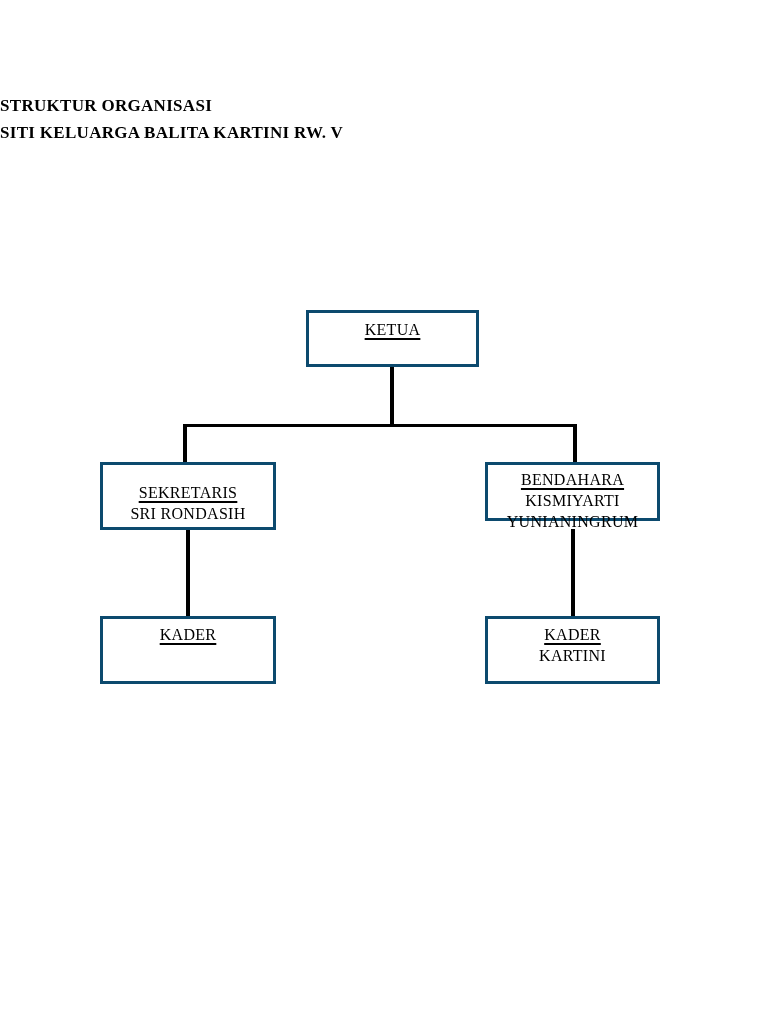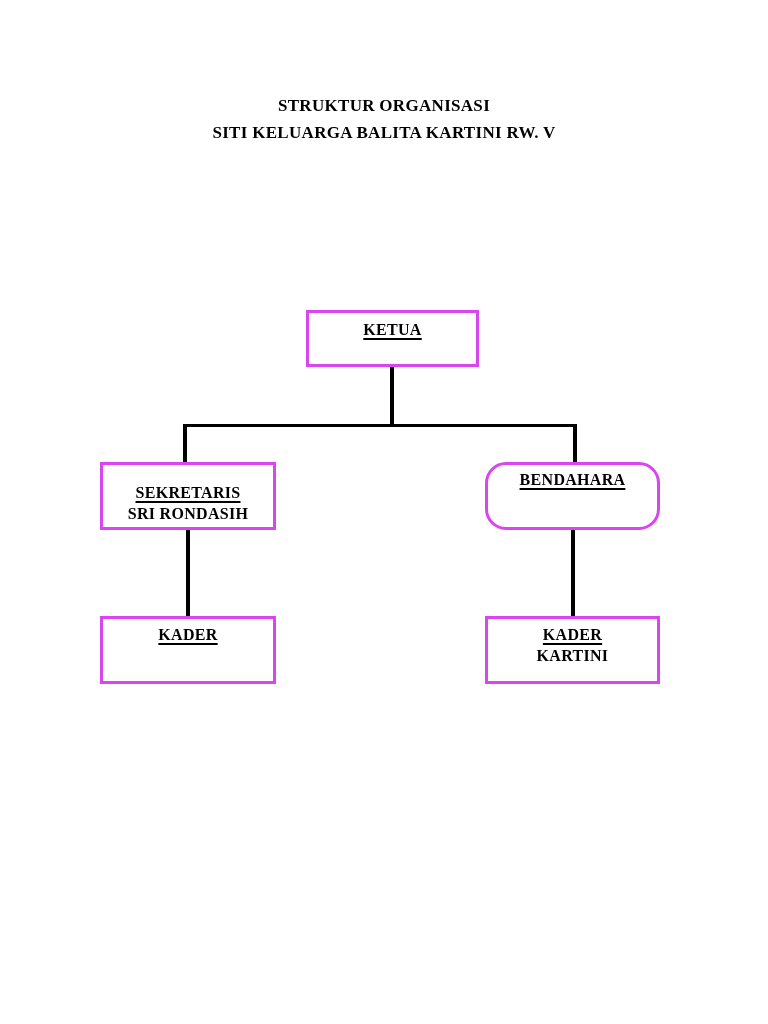--- a/index.html
+++ b/index.html
@@ -14,46 +14,46 @@
     background: #ffffff;
     font-family: "Liberation Serif", "DejaVu Serif", serif;
     color: #000000;
     overflow: hidden;
   }
   .title-block {
     position: absolute;
     top: 92px;
     left: 0;
     width: 768px;
-    text-align: center;
+    text-align: left;
     font-weight: bold;
     font-size: 17px;
     line-height: 27px;
     letter-spacing: 0.3px;
   }
   .node {
     position: absolute;
     box-sizing: border-box;
-    border: 3px solid #d946ef;
+    border: 3px solid #0c4a6e;
     background: #ffffff;
     text-align: center;
-    font-weight: bold;
+    font-weight: normal;
     font-size: 16px;
     line-height: 21px;
     letter-spacing: 0.3px;
     z-index: 2;
   }
   .node .role {
     text-decoration: underline;
     text-decoration-thickness: 2px;
     text-underline-offset: 3px;
   }
   .node-ketua      { left: 306px; top: 310px; width: 173px; height: 57px; padding-top: 6px; }
   .node-sekretaris { left: 100px; top: 462px; width: 176px; height: 68px; padding-top: 17px; }
-  .node-bendahara  { left: 485px; top: 462px; width: 175px; height: 68px; padding-top: 4px; border-radius: 21px; }
+  .node-bendahara  { left: 485px; top: 462px; width: 175px; height: 59px; padding-top: 4px; }
   .node-kader-l    { left: 100px; top: 616px; width: 176px; height: 68px; padding-top: 5px; }
   .node-kader-r    { left: 485px; top: 616px; width: 175px; height: 68px; padding-top: 5px; }
   .connector {
     position: absolute;
     background: #000000;
     z-index: 1;
   }
   .conn-stem-ketua { left: 390px; top: 366px; width: 4px; height: 61px; }
   .conn-hbar       { left: 183px; top: 424px; width: 394px; height: 3px; }
   .conn-drop-left  { left: 183px; top: 424px; width: 4px; height: 39px; }
@@ -82,20 +82,21 @@
     <div class="role">KETUA</div>
   </div>
 
   <div class="node node-sekretaris">
     <div class="role">SEKRETARIS</div>
     <div class="name">SRI RONDASIH</div>
   </div>
 
   <div class="node node-bendahara">
     <div class="role">BENDAHARA</div>
+    <div class="name">KISMIYARTI YUNIANINGRUM</div>
   </div>
 
   <div class="node node-kader-l">
     <div class="role">KADER</div>
   </div>
 
   <div class="node node-kader-r">
     <div class="role">KADER</div>
     <div class="name">KARTINI</div>
   </div>

